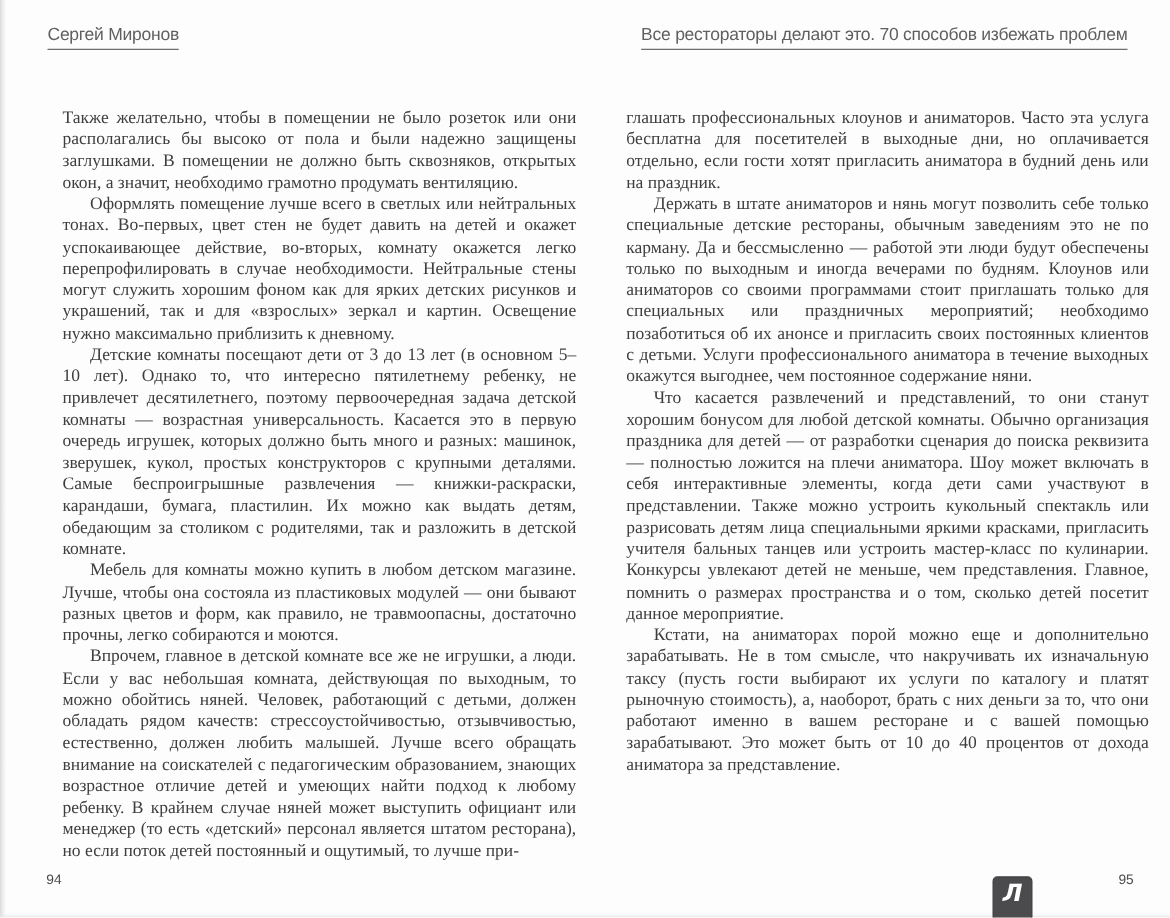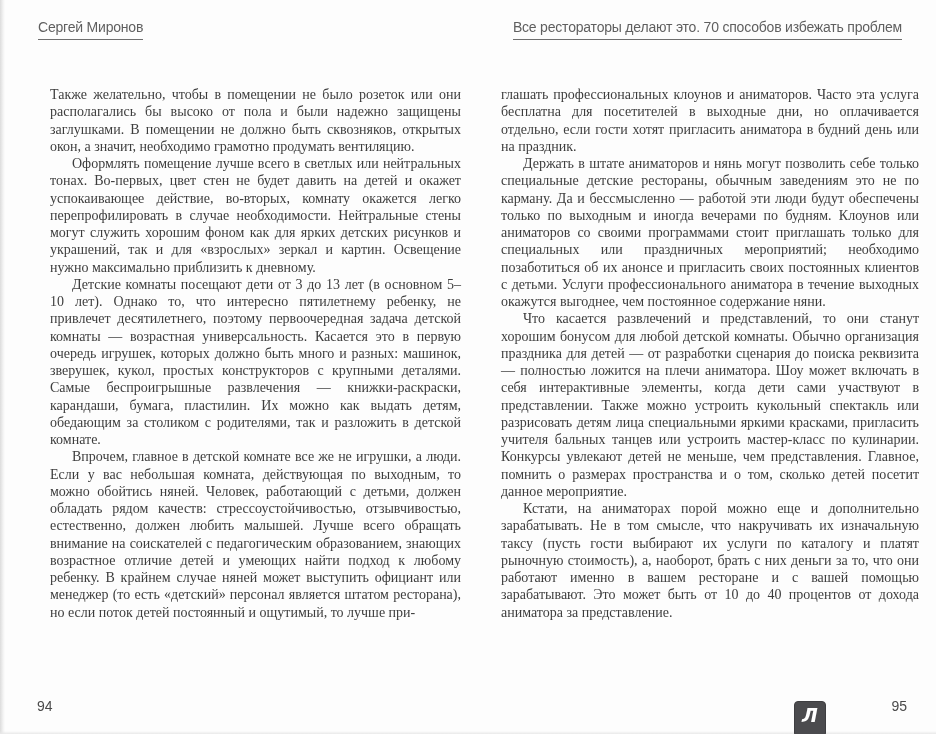--- a/index.html
+++ b/index.html
@@ -51,21 +51,21 @@
   .text-column.right { left: 489px; width: 418px; }
   .para {
     margin: 0;
     text-align: justify;
   }
   .para.indent { text-indent: 22px; }
   .page-number {
     position: absolute;
     top: 698px;
     font-family: "Liberation Sans", sans-serif;
-    font-size: 14px;
+    font-size: 11px;
     color: #4a4a4a;
   }
   .page-number.left  { left: 37px; }
   .page-number.right { right: 29px; }
   .logo-badge {
     position: absolute;
     left: 794px;
     top: 701px;
     width: 32px;
     height: 36px; 
@@ -94,20 +94,21 @@
 <div class="scan-edge-bottom"></div>
 
 <div class="running-head author">Сергей Миронов</div>
 
 <div class="running-head title">Все рестораторы делают это. 70 способов избежать проблем</div>
 
 <div class="text-column left">
     <p class="para">Также желательно, чтобы в помещении не было розеток или они располагались бы высоко от пола и были надежно защищены заглушками. В помещении не должно быть сквозняков, открытых окон, а значит, необходимо грамотно продумать вентиляцию.</p>
     <p class="para indent">Оформлять помещение лучше всего в светлых или нейтральных тонах. Во-первых, цвет стен не будет давить на детей и окажет успокаивающее действие, во-вторых, комнату окажется легко перепрофилировать в случае необходимости. Нейтральные стены могут служить хорошим фоном как для ярких детских рисунков и украшений, так и для «взрослых» зеркал и картин. Освещение нужно максимально приблизить к дневному.</p>
     <p class="para indent">Детские комнаты посещают дети от 3 до 13 лет (в основном 5–10 лет). Однако то, что интересно пятилетнему ребенку, не привлечет десятилетнего, поэтому первоочередная задача детской комнаты — возрастная универсальность. Касается это в первую очередь игрушек, которых должно быть много и разных: машинок, зверушек, кукол, простых конструкторов с крупными деталями. Самые беспроигрышные развлечения — книжки-раскраски, карандаши, бумага, пластилин. Их можно как выдать детям, обедающим за столиком с родителями, так и разложить в детской комнате.</p>
+    <p class="para indent">Мебель для комнаты можно купить в любом детском магазине. Лучше, чтобы она состояла из пластиковых модулей — они бывают разных цветов и форм, как правило, не травмоопасны, достаточно прочны, легко собираются и моются.</p>
     <p class="para indent">Впрочем, главное в детской комнате все же не игрушки, а люди. Если у вас небольшая комната, действующая по выходным, то можно обойтись няней. Человек, работающий с детьми, должен обладать рядом качеств: стрессоустойчивостью, отзывчивостью, естественно, должен любить малышей. Лучше всего обращать внимание на соискателей с педагогическим образованием, знающих возрастное отличие детей и умеющих найти подход к любому ребенку. В крайнем случае няней может выступить официант или менеджер (то есть «детский» персонал является штатом ресторана), но если поток детей постоянный и ощутимый, то лучше при-</p>
   </div>
 
 <div class="text-column right">
     <p class="para">глашать профессиональных клоунов и аниматоров. Часто эта услуга бесплатна для посетителей в выходные дни, но оплачивается отдельно, если гости хотят пригласить аниматора в будний день или на праздник.</p>
     <p class="para indent">Держать в штате аниматоров и нянь могут позволить себе только специальные детские рестораны, обычным заведениям это не по карману. Да и бессмысленно — работой эти люди будут обеспечены только по выходным и иногда вечерами по будням. Клоунов или аниматоров со своими программами стоит приглашать только для специальных или праздничных мероприятий; необходимо позаботиться об их анонсе и пригласить своих постоянных клиентов с детьми. Услуги профессионального аниматора в течение выходных окажутся выгоднее, чем постоянное содержание няни.</p>
     <p class="para indent">Что касается развлечений и представлений, то они станут хорошим бонусом для любой детской комнаты. Обычно организация праздника для детей — от разработки сценария до поиска реквизита — полностью ложится на плечи аниматора. Шоу может включать в себя интерактивные элементы, когда дети сами участвуют в представлении. Также можно устроить кукольный спектакль или разрисовать детям лица специальными яркими красками, пригласить учителя бальных танцев или устроить мастер-класс по кулинарии. Конкурсы увлекают детей не меньше, чем представления. Главное, помнить о размерах пространства и о том, сколько детей посетит данное мероприятие.</p>
     <p class="para indent">Кстати, на аниматорах порой можно еще и дополнительно зарабатывать. Не в том смысле, что накручивать их изначальную таксу (пусть гости выбирают их услуги по каталогу и платят рыночную стоимость), а, наоборот, брать с них деньги за то, что они работают именно в вашем ресторане и с вашей помощью зарабатывают. Это может быть от 10 до 40 процентов от дохода аниматора за представление.</p>
   </div>
 

